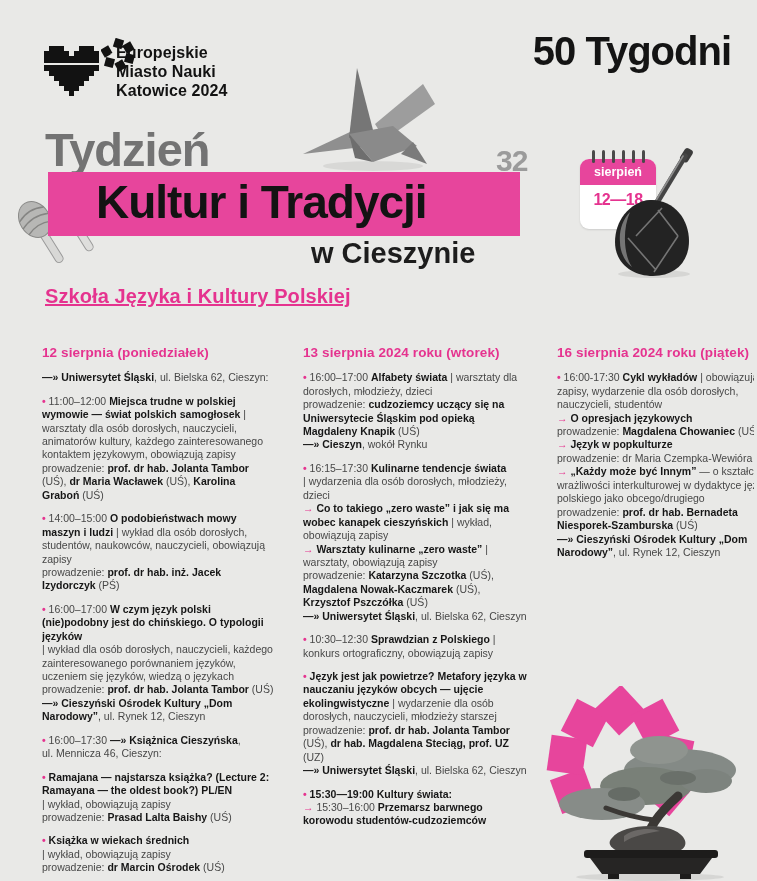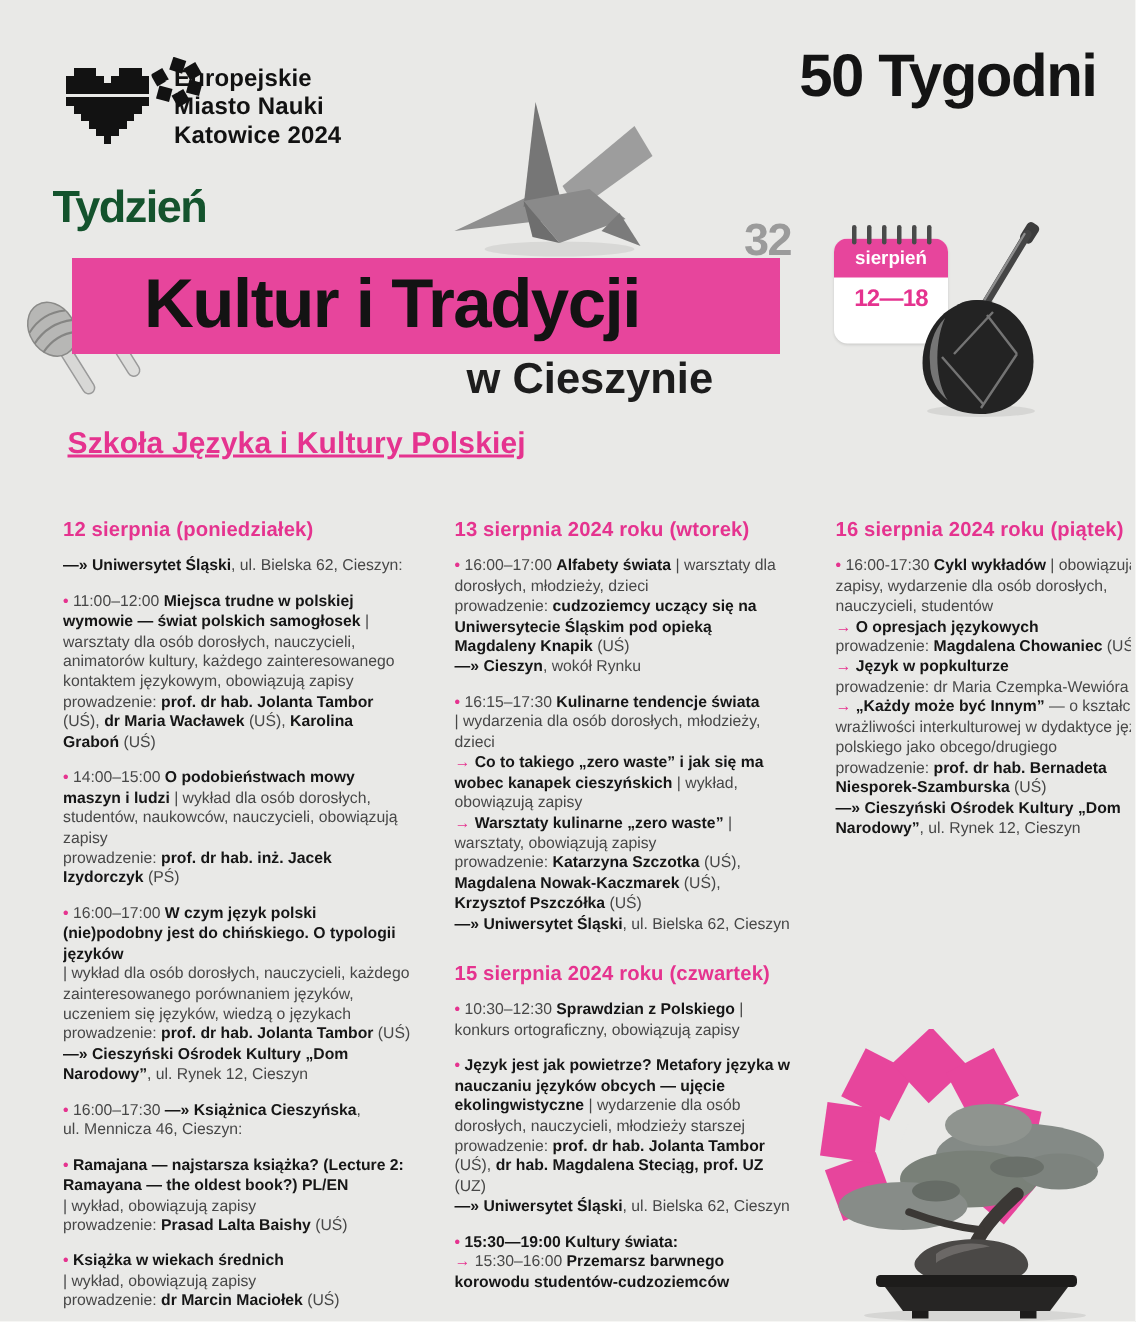--- a/index.html
+++ b/index.html
@@ -18,28 +18,28 @@
   svg{display:block}
   .abs{position:absolute}
 
   
   .logo-text{left:116px;top:43px;font-size:16px;line-height:19px;font-weight:700;color:#121212;letter-spacing:.1px;}
   .right-head{right:26px;top:30px;text-align:center;color:#141414;}
   .right-head .l1{font-size:40px;font-weight:800;letter-spacing:-1px;line-height:1.05;}
   .right-head .l2{font-size:28px;font-weight:800;letter-spacing:-.5px;margin-top:3px;}
 
   
-  .title1{left:35px;top:122px;font-size:30px;font-weight:800;color:#14532d;letter-spacing:-1px;}
+  .title1{left:45px;top:122px;font-size:47px;font-weight:800;color:#737373;letter-spacing:-1px;}
   .pinkbar{left:48px;top:172px;width:472px;height:64px;background:var(--accent);}
   .title2{left:96px;top:175px;font-size:46px;font-weight:800;color:#131313;letter-spacing:-1px;}
   .title3{left:311px;top:237px;font-size:29px;font-weight:800;color:#1d1d1d;}
   .weeknum{left:496px;top:144px;font-size:30px;font-weight:800;color:#9b9b9b;letter-spacing:-1px;}
 
   
-  .calendar{left:556px;top:150px;width:76px;height:82px;padding-left:28px;}
+  .calendar{left:580px;top:150px;width:76px;height:82px;padding-left:28px;}
   .cal-rings{position:absolute;top:0;left:12px;display:flex;gap:7px;}
   .cal-rings i{width:3px;height:13px;background:#4a4a4a;border-radius:2px;}
   .cal-fold{position:absolute;right:2px;bottom:0;width:0;height:0;border-left:15px solid transparent;border-top:15px solid var(--accent);}
   .cal-card{position:absolute;top:9px;left:0;width:76px;height:70px;background:#fff;border-radius:9px;overflow:hidden;box-shadow:0 1px 2px rgba(0,0,0,.12);}
   .cal-head{height:26px;background:var(--accent);color:#fff;font-weight:700;font-size:12.5px;display:flex;align-items:center;justify-content:center;}
   .cal-days{color:var(--accent2);font-weight:800;font-size:16px;text-align:center;margin-top:6px;letter-spacing:-.5px;}
 
   
   .section-heading{left:45px;top:285px;font-size:20px;font-weight:800;color:var(--accent2);letter-spacing:.1px;text-decoration:underline;}
 
@@ -159,28 +159,27 @@
 
   <div class="abs schedule">
     <div>
         <div class="date-header">12 sierpnia (poniedziałek)</div>
         <p class="event"><span class="b">—» Uniwersytet Śląski</span><span>, ul. Bielska 62, Cieszyn:</span></p>
         <p class="event"><span class="pk">• </span><span>11:00–12:00 </span><span class="b">Miejsca trudne w polskiej wymowie — świat polskich samogłosek</span><span> | warsztaty dla osób dorosłych, nauczycieli, animatorów kultury, każdego zainteresowanego kontaktem językowym, obowiązują zapisy</span><br><span>prowadzenie: </span><span class="b">prof. dr hab. Jolanta Tambor</span><span> (UŚ), </span><span class="b">dr Maria Wacławek</span><span> (UŚ), </span><span class="b">Karolina Graboń</span><span> (UŚ)</span></p>
         <p class="event"><span class="pk">• </span><span>14:00–15:00 </span><span class="b">O podobieństwach mowy maszyn i ludzi</span><span> | wykład dla osób dorosłych, studentów, naukowców, nauczycieli, obowiązują zapisy</span><br><span>prowadzenie: </span><span class="b">prof. dr hab. inż. Jacek Izydorczyk</span><span> (PŚ)</span></p>
         <p class="event"><span class="pk">• </span><span>16:00–17:00 </span><span class="b">W czym język polski (nie)podobny jest do chińskiego. O typologii języków</span><br><span>| wykład dla osób dorosłych, nauczycieli, każdego zainteresowanego porównaniem języków, uczeniem się języków, wiedzą o językach</span><br><span>prowadzenie: </span><span class="b">prof. dr hab. Jolanta Tambor</span><span> (UŚ)</span><br><span class="b">—» Cieszyński Ośrodek Kultury „Dom Narodowy”</span><span>, ul. Rynek 12, Cieszyn</span></p>
         <p class="event"><span class="pk">• </span><span>16:00–17:30 </span><span class="b">—» Książnica Cieszyńska</span><span>,</span><br><span>ul. Mennicza 46, Cieszyn:</span></p>
         <p class="event"><span class="pk">• </span><span class="b">Ramajana — najstarsza książka? (Lecture 2: Ramayana — the oldest book?) PL/EN</span><br><span>| wykład, obowiązują zapisy</span><br><span>prowadzenie: </span><span class="b">Prasad Lalta Baishy</span><span> (UŚ)</span></p>
-        <p class="event"><span class="pk">• </span><span class="b">Książka w wiekach średnich</span><br><span>| wykład, obowiązują zapisy</span><br><span>prowadzenie: </span><span class="b">dr Marcin Maciołek</span><span> (UŚ)</span></p>
+        <p class="event"><span class="pk">• </span><span class="b">Książka w wiekach średnich</span><br><span>| wykład, obowiązują zapisy</span><br><span>prowadzenie: </span><span class="b">dr Marcin Ośrodek</span><span> (UŚ)</span></p>
         <p class="event"><span class="pk">• </span><span class="b">Muzyka dawna — czyli jaka? O dawnych odcieniach kultury muzycznej minionych wieków</span><br></p>
       </div>
     <div>
         <div class="date-header">13 sierpnia 2024 roku (wtorek)</div>
         <p class="event"><span class="pk">• </span><span>16:00–17:00 </span><span class="b">Alfabety świata</span><span> | warsztaty dla dorosłych, młodzieży, dzieci</span><br><span>prowadzenie: </span><span class="b">cudzoziemcy uczący się na Uniwersytecie Śląskim pod opieką Magdaleny Knapik</span><span> (UŚ)</span><br><span class="b">—» Cieszyn</span><span>, wokół Rynku</span></p>
         <p class="event"><span class="pk">• </span><span>16:15–17:30 </span><span class="b">Kulinarne tendencje świata</span><br><span>| wydarzenia dla osób dorosłych, młodzieży, dzieci</span><br><span class="pk">→ </span><span class="b">Co to takiego „zero waste” i jak się ma wobec kanapek cieszyńskich</span><span> | wykład, obowiązują zapisy</span><br><span class="pk">→ </span><span class="b">Warsztaty kulinarne „zero waste”</span><span> | warsztaty, obowiązują zapisy</span><br><span>prowadzenie: </span><span class="b">Katarzyna Szczotka</span><span> (UŚ), </span><span class="b">Magdalena Nowak-Kaczmarek</span><span> (UŚ), </span><span class="b">Krzysztof Pszczółka</span><span> (UŚ)</span><br><span class="b">—» Uniwersytet Śląski</span><span>, ul. Bielska 62, Cieszyn</span></p>
-        <div class="date-header later">15 sierpnia 2024 roku (czwartek)</div>
         <p class="event"><span class="pk">• </span><span>10:30–12:30 </span><span class="b">Sprawdzian z Polskiego</span><span> | konkurs ortograficzny, obowiązują zapisy</span></p>
         <p class="event"><span class="pk">• </span><span class="b">Język jest jak powietrze? Metafory języka w nauczaniu języków obcych — ujęcie ekolingwistyczne</span><span> | wydarzenie dla osób dorosłych, nauczycieli, młodzieży starszej</span><br><span>prowadzenie: </span><span class="b">prof. dr hab. Jolanta Tambor</span><span> (UŚ), </span><span class="b">dr hab. Magdalena Steciąg, prof. UZ</span><span> (UZ)</span><br><span class="b">—» Uniwersytet Śląski</span><span>, ul. Bielska 62, Cieszyn</span></p>
         <p class="event"><span class="pk">• </span><span class="b">15:30—19:00 Kultury świata:</span><br><span class="pk">→ </span><span>15:30–16:00 </span><span class="b">Przemarsz barwnego korowodu studentów-cudzoziemców</span><br><br><br><br></p>
       </div>
     <div>
         <div class="date-header">16 sierpnia 2024 roku (piątek)</div>
         <p class="event"><span class="pk">• </span><span>16:00-17:30 </span><span class="b">Cykl wykładów</span><span> | obowiązują zapisy, wydarzenie dla osób dorosłych, nauczycieli, studentów</span><br><span class="pk">→ </span><span class="b">O opresjach językowych</span><br><span>prowadzenie: </span><span class="b">Magdalena Chowaniec</span><span> (UŚ)</span><br><span class="pk">→ </span><span class="b">Język w popkulturze</span><br><span>prowadzenie: dr Maria Czempka-Wewióra (UŚ)</span><br><span class="pk">→ </span><span class="b">„Każdy może być Innym”</span><span> — o kształceniu wrażliwości interkulturowej w dydaktyce języka polskiego jako obcego/drugiego</span><br><span>prowadzenie: </span><span class="b">prof. dr hab. Bernadeta Niesporek-Szamburska</span><span> (UŚ)</span><br><span class="b">—» Cieszyński Ośrodek Kultury „Dom Narodowy”</span><span>, ul. Rynek 12, Cieszyn</span></p>
       </div>
   </div>
 

